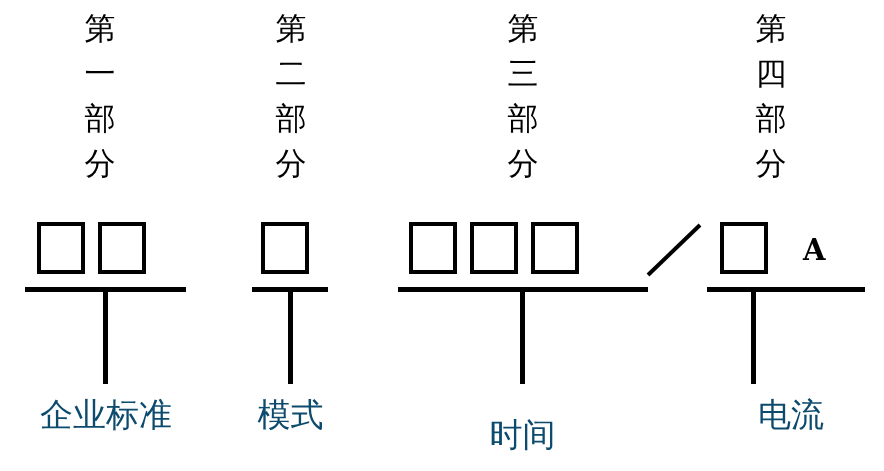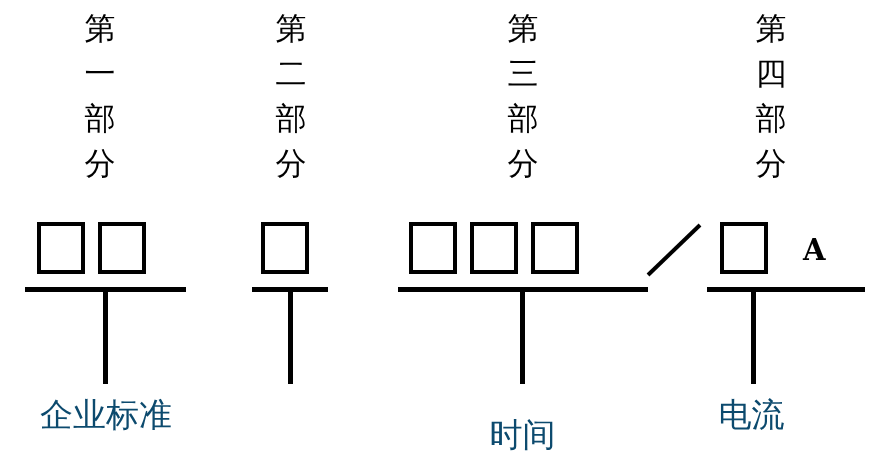--- a/index.html
+++ b/index.html
@@ -139,20 +139,21 @@
 
   <div class="boxrow" style="left:261px; top:222px;">
     <div class="sqbox"></div>
   </div>
 
   <div class="bargroup" style="left:252px; top:287px; width:76px;">
     <div class="hbar" style="width:76px;"></div>
     <div class="stem" style="left:36px; height:92px;"></div>
   </div>
 
+  <div class="blabel" style="left:218px; top:396px; width:145px;">模式</div>
 
   <div class="vheader" style="left:493px;">
     <span class="vchar">第</span>
     <span class="vchar">三</span>
     <span class="vchar">部</span>
     <span class="vchar">分</span>
   </div>
 
   <div class="boxrow" style="left:409px; top:222px;">
     <div class="sqbox"></div>
@@ -184,15 +185,15 @@
     <div class="sqbox"></div>
   </div>
 
   <div class="unit-letter" style="left:803px; top:236px;">A</div>
 
   <div class="bargroup" style="left:707px; top:287px; width:158px;">
     <div class="hbar" style="width:158px;"></div>
     <div class="stem" style="left:44px; height:92px;"></div>
   </div>
 
-  <div class="blabel" style="left:679px; top:396px; width:145px;">电流</div>
+  <div class="blabel" style="left:679px; top:396px; width:145px;text-align:right;">电流</div>
 
 </div>
 
 </body></html>

